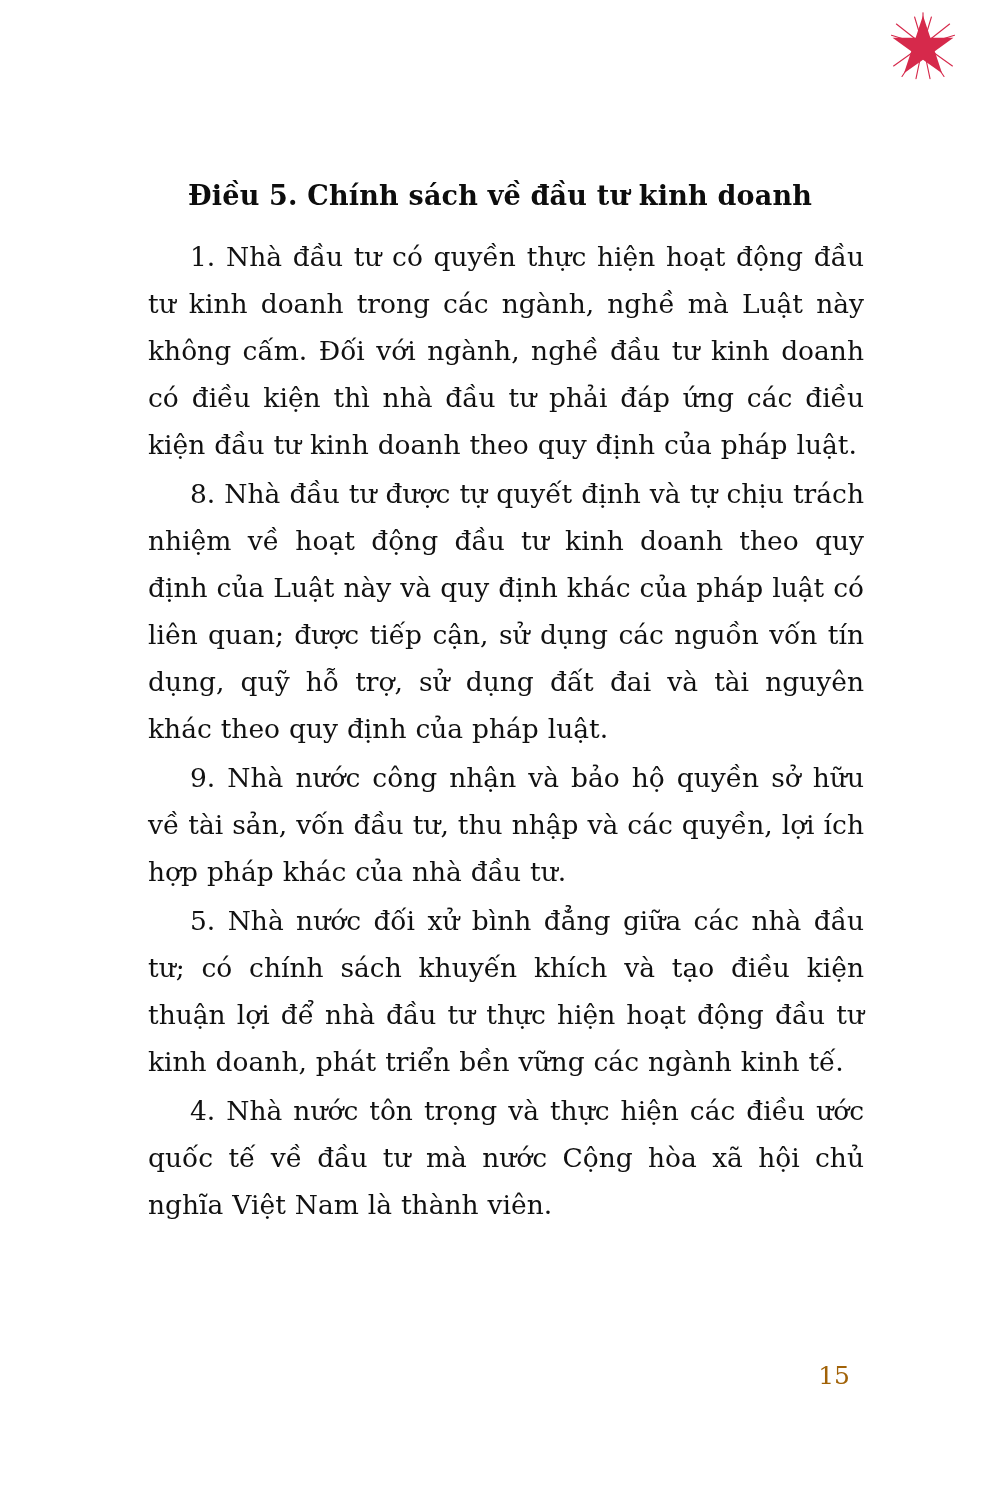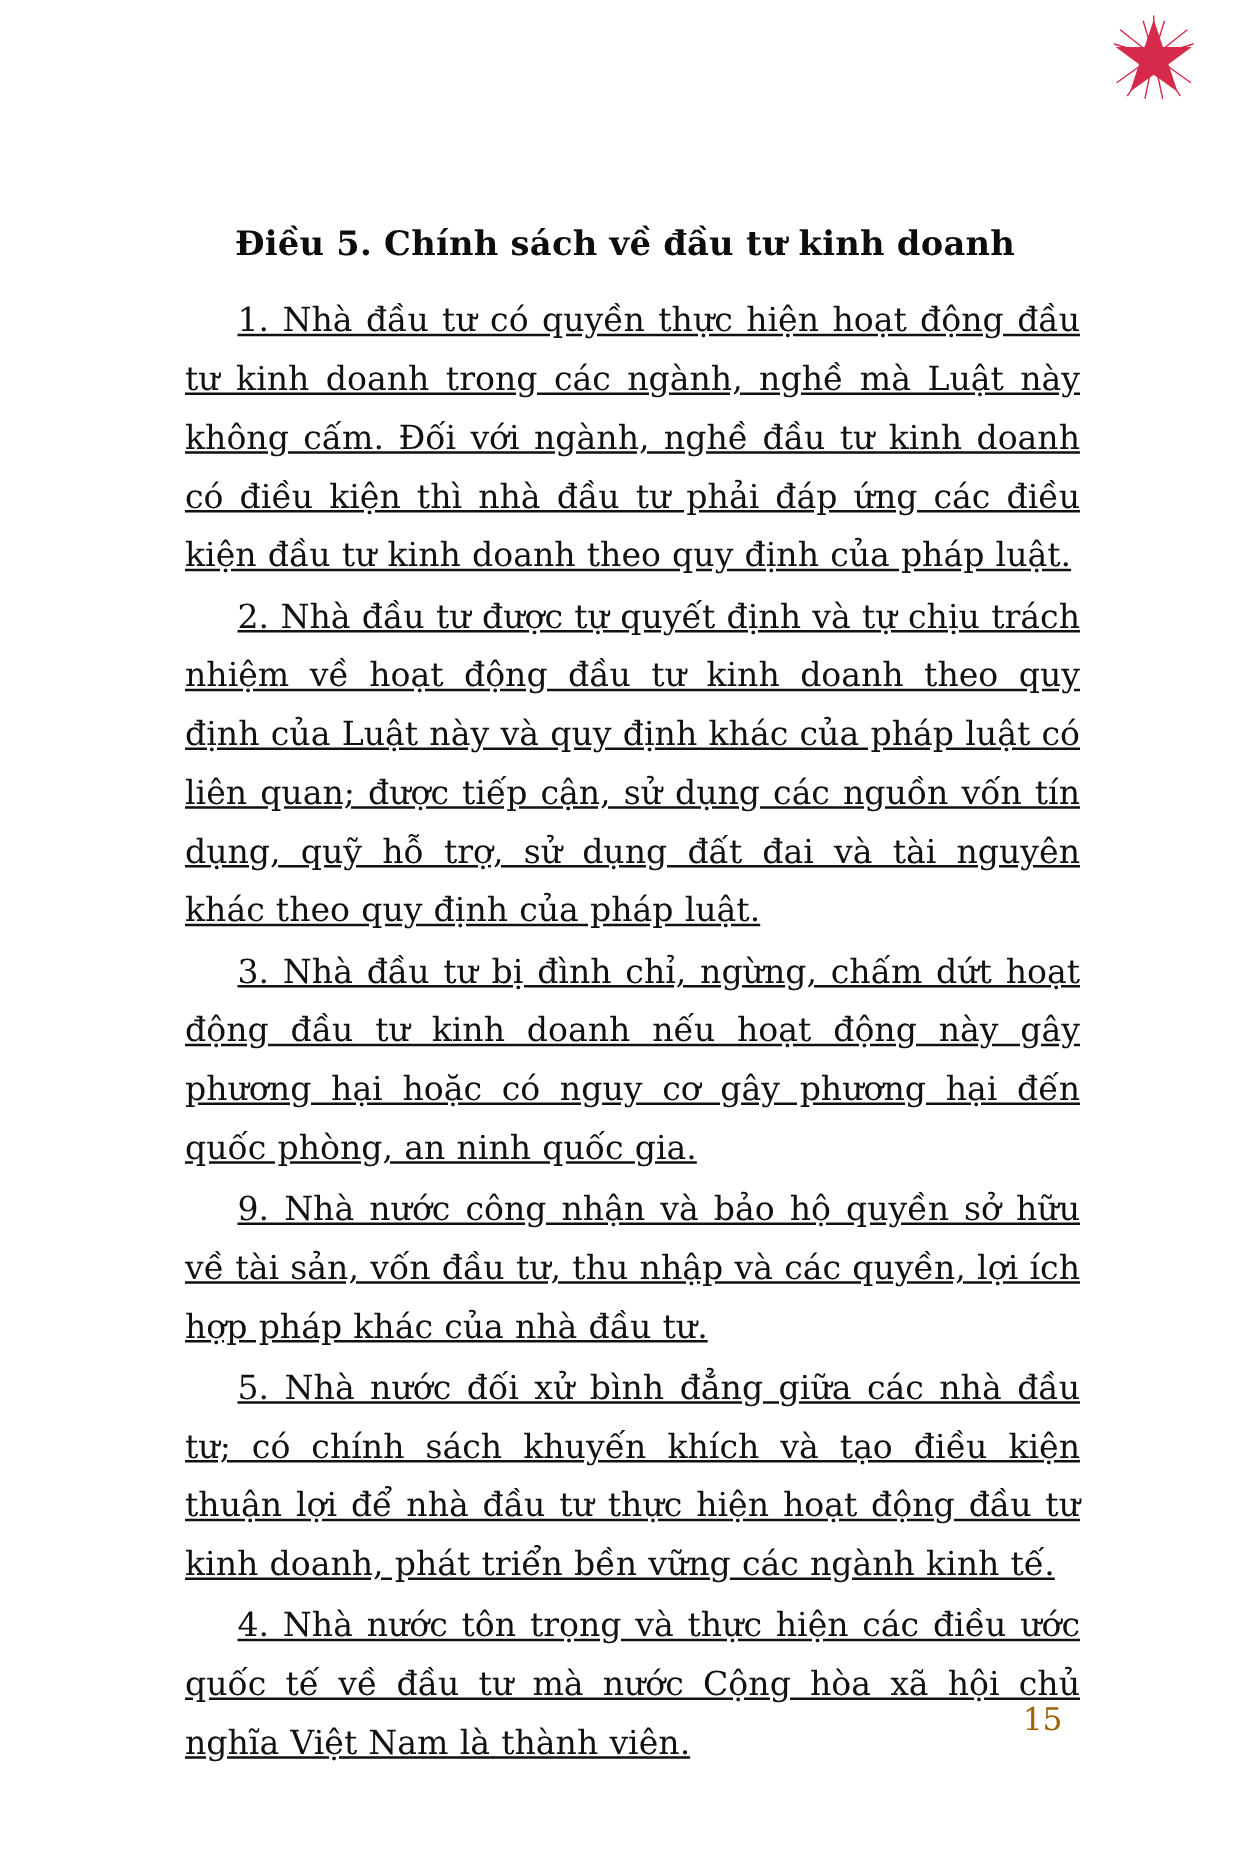--- a/index.html
+++ b/index.html
@@ -54,21 +54,20 @@
     font-family: "DejaVu Serif", "Liberation Serif", serif;
     font-size: 26.5px;
     line-height: 47px;
     margin: 0 0 2px 0;
     text-align: justify;
     text-indent: 42px;
     color: #111111;
     -webkit-hyphens: none;
     hyphens: none;
     word-spacing: 0.5px;
-    text-decoration: underline;
   }
   p.clause:last-child { margin-bottom: 0; }
 
   .page-number {
     position: absolute;
     right: 150px;
     bottom: 110px;
     font-family: "DejaVu Serif", "Liberation Serif", serif;
     font-size: 25px;
     color: #a16207;
@@ -97,21 +96,20 @@
         <line x1="50" y1="50" x2="40" y2="98"></line>
       </g>
       <polygon points="50,8 60.5,39.5 93.5,39.5 66.8,59 77.2,90.5 50,71 22.8,90.5 33.2,59 6.5,39.5 39.5,39.5" fill="#d6294b"></polygon>
     </svg>
   </div>
 
   <div class="content">
     <h1 class="article-heading">Điều 5. Chính sách về đầu tư kinh doanh</h1>
 
     <p class="clause">1. Nhà đầu tư có quyền thực hiện hoạt động đầu tư kinh doanh trong các ngành, nghề mà Luật này không cấm. Đối với ngành, nghề đầu tư kinh doanh có điều kiện thì nhà đầu tư phải đáp ứng các điều kiện đầu tư kinh doanh theo quy định của pháp luật.</p>
-    <p class="clause">2. Nhà đầu tư được tự quyết định và tự chịu trách nhiệm về hoạt động đầu tư kinh doanh theo quy định của Luật này và quy định khác của pháp luật có liên quan; được tiếp cận, sử dụng các nguồn vốn tín dụng, quỹ hỗ trợ, sử dụng đất đai và tài nguyên khác theo quy định của pháp luật.</p>
-    <p class="clause">3. Nhà đầu tư bị đình chỉ, ngừng, chấm dứt hoạt động đầu tư kinh doanh nếu hoạt động này gây phương hại hoặc có nguy cơ gây phương hại đến quốc phòng, an ninh quốc gia.</p>
+    <p class="clause">8. Nhà đầu tư được tự quyết định và tự chịu trách nhiệm về hoạt động đầu tư kinh doanh theo quy định của Luật này và quy định khác của pháp luật có liên quan; được tiếp cận, sử dụng các nguồn vốn tín dụng, quỹ hỗ trợ, sử dụng đất đai và tài nguyên khác theo quy định của pháp luật.</p>
     <p class="clause">9. Nhà nước công nhận và bảo hộ quyền sở hữu về tài sản, vốn đầu tư, thu nhập và các quyền, lợi ích hợp pháp khác của nhà đầu tư.</p>
     <p class="clause">5. Nhà nước đối xử bình đẳng giữa các nhà đầu tư; có chính sách khuyến khích và tạo điều kiện thuận lợi để nhà đầu tư thực hiện hoạt động đầu tư kinh doanh, phát triển bền vững các ngành kinh tế.</p>
     <p class="clause">4. Nhà nước tôn trọng và thực hiện các điều ước quốc tế về đầu tư mà nước Cộng hòa xã hội chủ nghĩa Việt Nam là thành viên.</p>
   </div>
 
   <div class="page-number">15</div>
 </div>
 
 </body></html>

